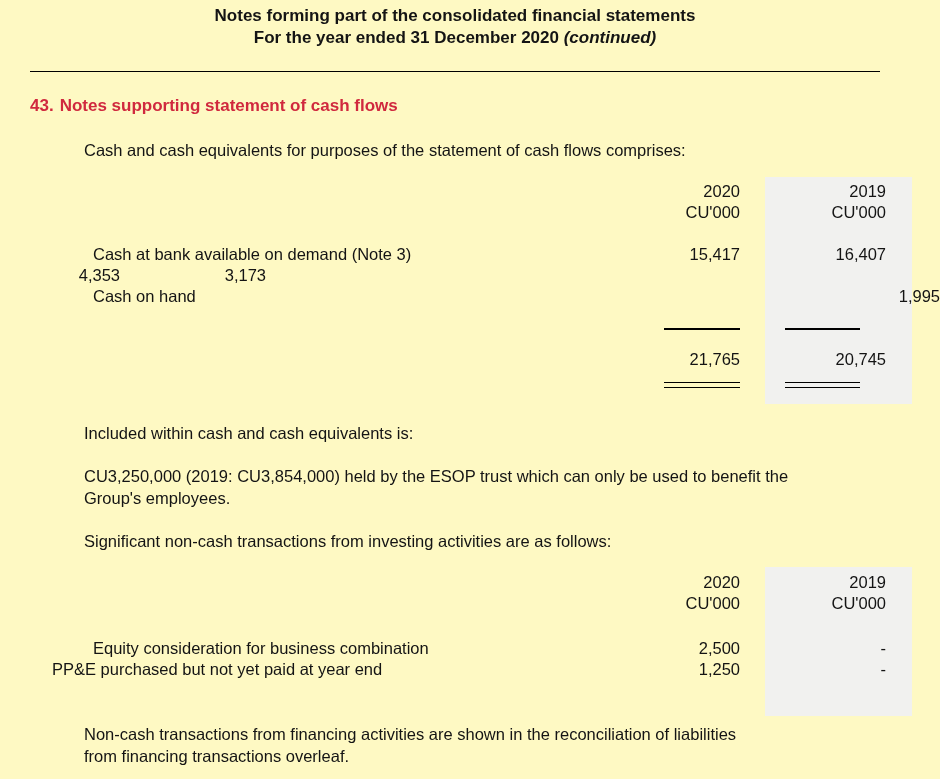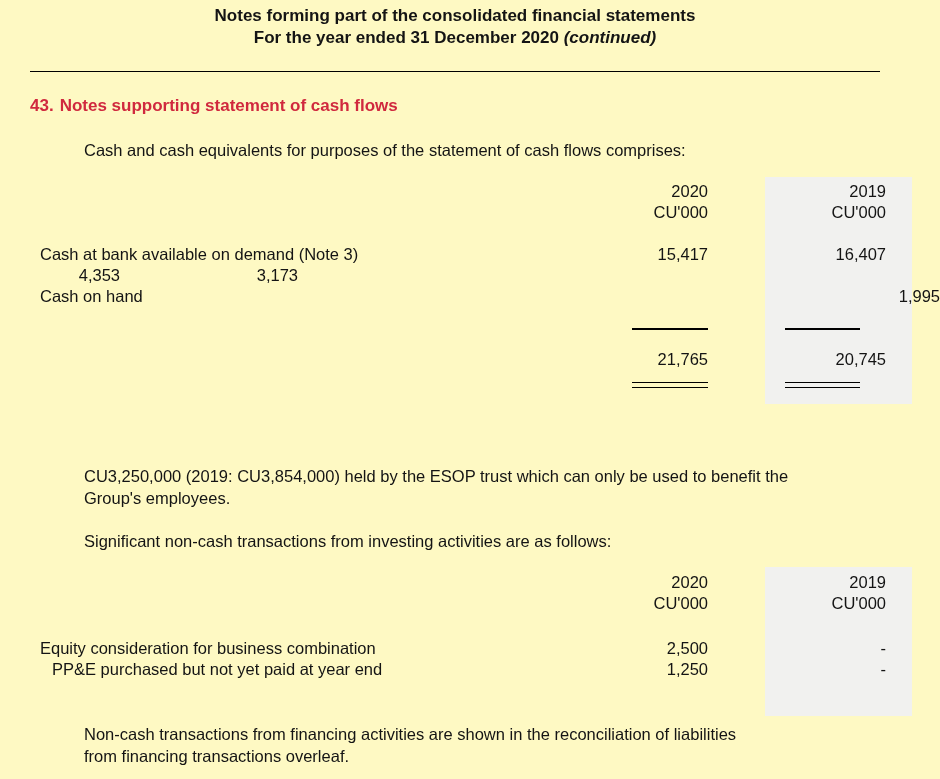--- a/index.html
+++ b/index.html
@@ -38,24 +38,24 @@
   
   .fin-table { left:0; width:940px; }
   .shade {
     position:absolute; left:765px; width:147px;
     background:#F1F1EF; z-index:0;
   }
   .t1 .shade { top:-4px; height:227px; }
   .t2 .shade { top:-5px; height:149px; }
   .trow { position:relative; z-index:1; display:flex; height:21px; }
   .trow.rulerow { height:auto; }
-  .tlabel { flex:1; padding-left:40px; text-align:left; white-space:nowrap; }
+  .tlabel { flex:1; padding-left:93px; text-align:left; white-space:nowrap; }
   .tlabel.sm { padding-left:52px; }
   .tv  { width:120px; text-align:right; white-space:nowrap; }
-  .tv2 { width:146px; text-align:right; margin-right:54px; white-space:nowrap;margin-left:32px; }
+  .tv2 { width:146px; text-align:right; margin-right:54px; white-space:nowrap; }
   .sp21 { height:21px; } .sp19 { height:19px; } .sp12 { height:12px; } .sp24 { height:24px; }
   .srule { width:76px; margin-left:auto; border-top:2px solid #000; height:0; }
   .tv2 .srule { width:75px; margin-right:26px; }
   .drule {
     width:76px; margin-left:auto; height:6px;
     border-top:1.5px solid #000; border-bottom:1.5px solid #000;
     box-sizing:border-box;
   }
   .tv2 .drule { width:75px; margin-right:26px; }
 </style>
@@ -125,20 +125,21 @@
       <div class="tlabel"></div>
       <div class="tv">
           <div class="drule"></div>
         </div>
       <div class="tv2">
           <div class="drule"></div>
         </div>
     </div>
   </div>
 
+  <div class="abs para" style="top:422px;">Included within cash and cash equivalents is:</div>
 
   <div class="abs para" style="top:465px;">CU3,250,000 (2019: CU3,854,000) held by the ESOP trust which can only be used to benefit the
 Group's employees.</div>
 
   <div class="abs para" style="top:530px;">Significant non-cash transactions from investing activities are as follows:</div>
 
   <div class="abs fin-table t2" style="top:572px;">
     <div class="shade"></div>
 
     <div class="trow">

